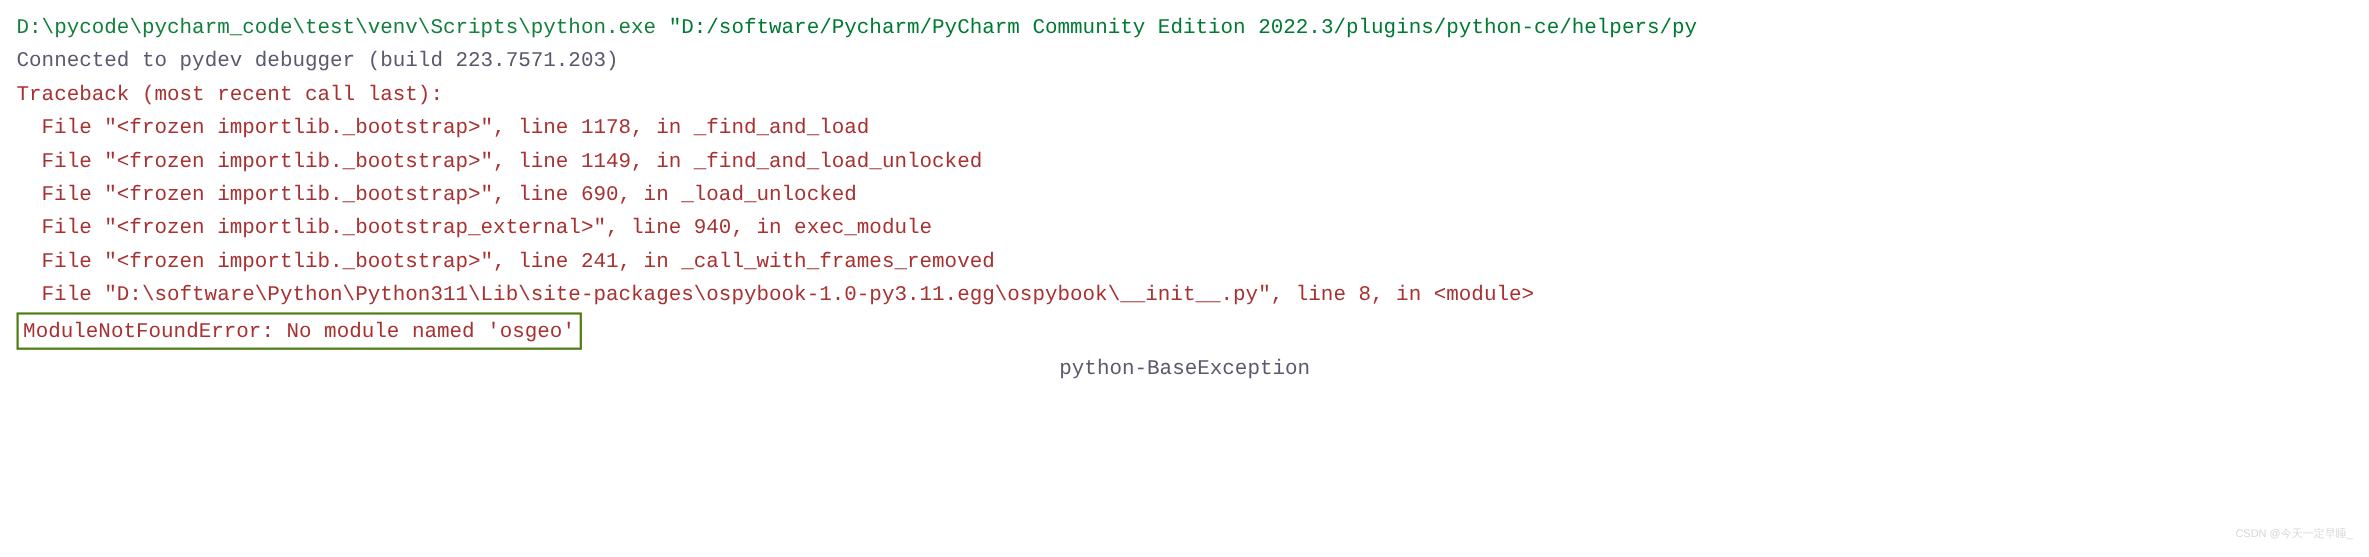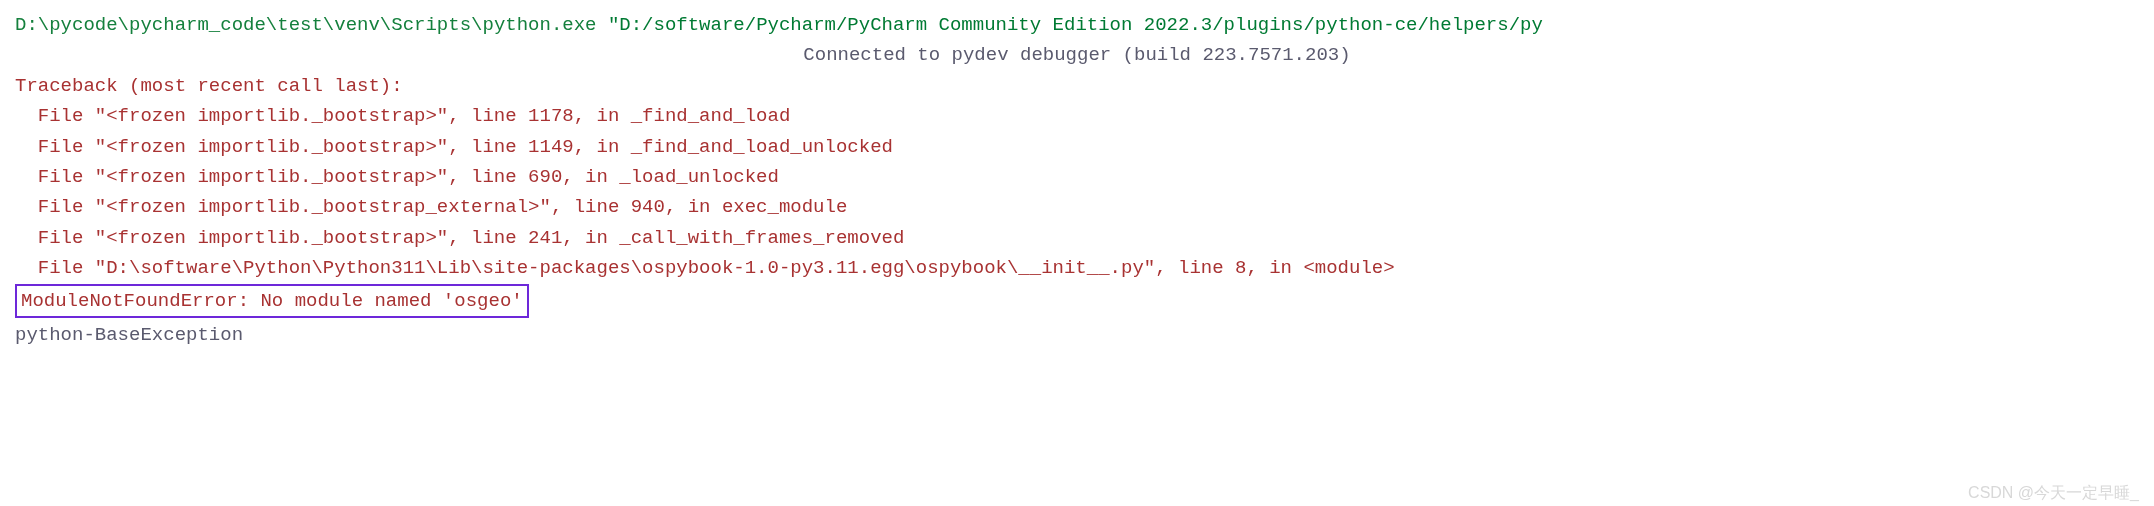--- a/index.html
+++ b/index.html
@@ -21,46 +21,46 @@
       display: block;
     }
     .cmd-path {
       color: #15803d;
     }
     .cmd-string {
       color: #007a33;
     }
     .info-text {
       color: #5a5a6e;
-      text-align: center;
     }
     .traceback {
       color: #a83232;
       font-family: Liberation Mono, monospace;
     }
     .traceback-indent {
       color: #a83232;
       padding-left: 2ch;
     }
     .error-highlight {
       color: #a83232;
-      border: 2px solid #6d28d9;
+      border: 2px solid #4d7c0f;
       display: inline-block;
       padding: 0 4px;
     }
     .base-exception {
       color: #5a5a6e;
       margin-top: 2px;
+      text-align: center;
     }
     .watermark {
       position: fixed;
-      bottom: 0;
+      bottom: 12px;
       right: 15px;
       color: #d8d8d8;
-      font-size: 16px;
+      font-size: 10px;
       font-family: sans-serif;
     }
   </style>
 </head>
 <body>
 
 <div class="line">
   <span class="cmd-path">D:\pycode\pycharm_code\test\venv\Scripts\python.exe</span>
   <span> </span>
   <span class="cmd-string">"D:/software/Pycharm/PyCharm Community Edition 2022.3/plugins/python-ce/helpers/py</span>

